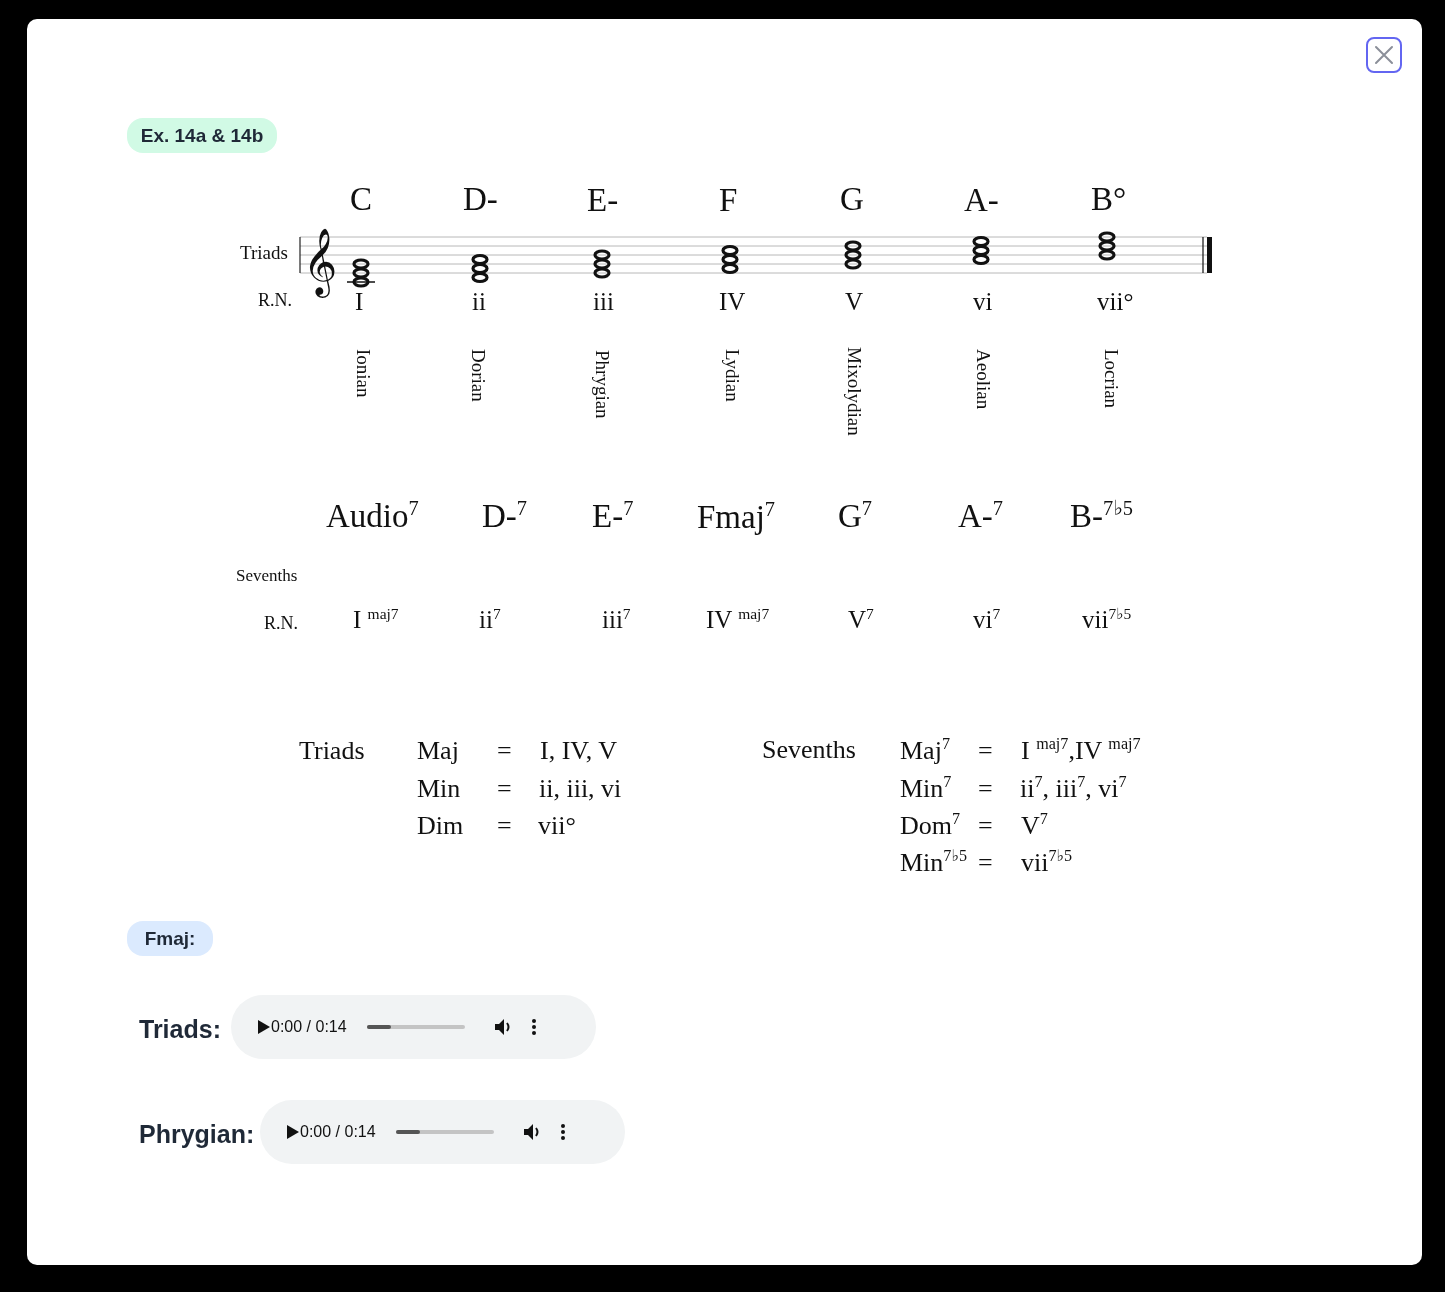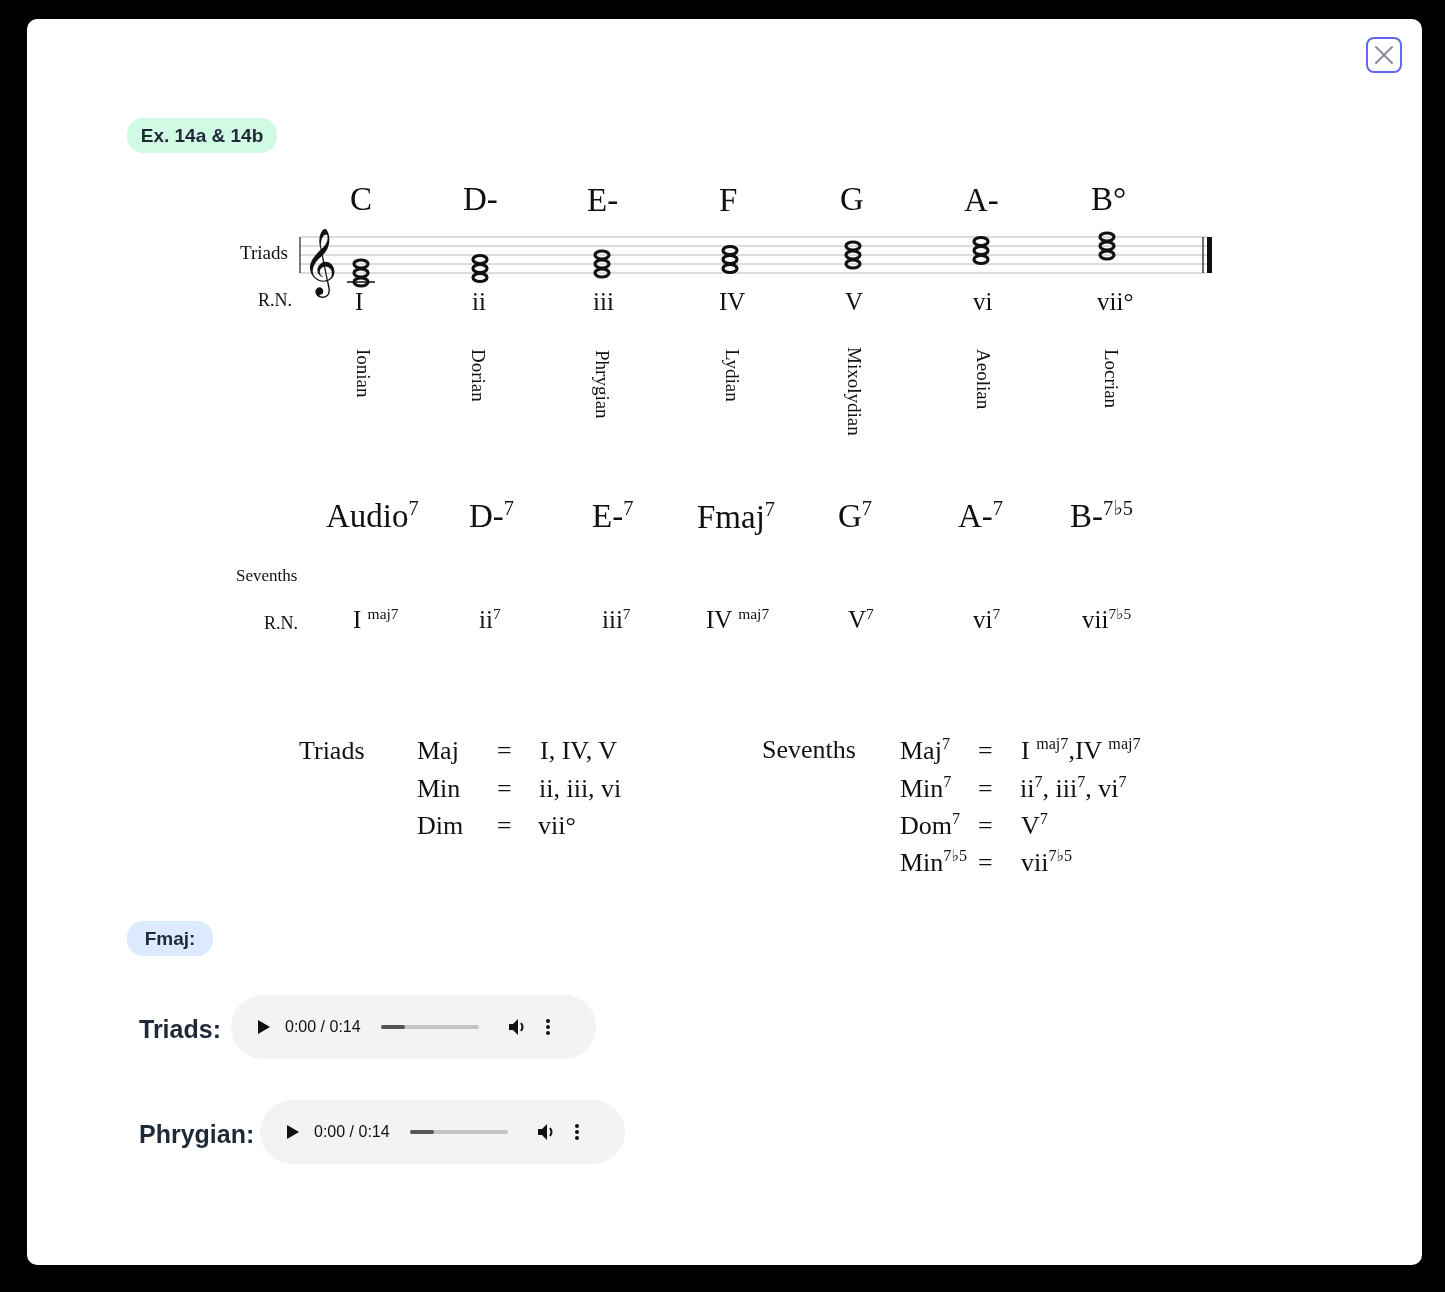--- a/index.html
+++ b/index.html
@@ -16,21 +16,21 @@
   .serif { font-family:"Liberation Serif", "DejaVu Serif", serif; color:#111; }
   .abs { position:absolute; white-space:nowrap; }
   .chord { font-size:33px; }
   .rn { font-size:25px; }
   .sup { font-size:0.62em; vertical-align:super; line-height:0; }
   .mode { font-size:19px; transform:rotate(90deg); transform-origin:0 0; }
   .staff-label { font-size:19px; }
   .eq-text { font-size:26px; }
   .audio-label { font-weight:bold; font-size:25px; color:#1f2937; }
   .player { position:absolute; height:64px; background:#f1f3f4; border-radius:32px; display:flex; align-items:center; }
-  .player .time { font-size:16px; color:#111; margin-left:14px; font-family:"Liberation Sans", sans-serif; }
+  .player .time { font-size:16px; color:#111; font-family:"Liberation Sans", sans-serif; }
   .player .bar { width:98px; height:4px; background:#c4c4c4; border-radius:2px; margin-left:20px; position:relative; }
   .player .bar .fill { position:absolute; left:0; top:0; height:4px; width:24px; background:#555; border-radius:2px; }
 </style>
 </head>
 <body>
 
 <div class="modal">
 
   <div class="close-btn">
     <svg width="22" height="22" viewBox="0 0 22 22">
@@ -150,21 +150,21 @@
   <div class="abs serif mode" style="left:586px;top:331px">Phrygian</div>
   <div class="abs serif mode" style="left:716px;top:330px">Lydian</div>
   <div class="abs serif mode" style="left:838px;top:328px">Mixolydian</div>
   <div class="abs serif mode" style="left:967px;top:330px">Aeolian</div>
   <div class="abs serif mode" style="left:1095px;top:330px">Locrian</div>
 
   <div class="abs serif staff-label" style="left:209px;top:547px;font-size:17px">Sevenths</div>
   <div class="abs serif staff-label" style="left:237px;top:594px;font-size:18px">R.N.</div>
 
   <div class="abs serif chord" style="left:299px;top:479px"><span>Audio</span><span class="sup">7</span></div>
-  <div class="abs serif chord" style="left:442px;top:479px"><span>D-</span><span class="sup">7</span></div>
+  <div class="abs serif chord" style="left:455px;top:479px"><span>D-</span><span class="sup">7</span></div>
   <div class="abs serif chord" style="left:565px;top:479px"><span>E-</span><span class="sup">7</span></div>
   <div class="abs serif chord" style="left:670px;top:480px"><span>Fmaj</span><span class="sup">7</span></div>
   <div class="abs serif chord" style="left:811px;top:479px"><span>G</span><span class="sup">7</span></div>
   <div class="abs serif chord" style="left:931px;top:479px"><span>A-</span><span class="sup">7</span></div>
   <div class="abs serif chord" style="left:1043px;top:479px"><span>B-</span><span class="sup">7♭5</span></div>
 
   <div class="abs serif rn" style="left:326px;top:587px"><span>I</span> <span class="sup">maj7</span></div>
   <div class="abs serif rn" style="left:452px;top:587px"><span>ii</span><span class="sup">7</span></div>
   <div class="abs serif rn" style="left:575px;top:587px"><span>iii</span><span class="sup">7</span></div>
   <div class="abs serif rn" style="left:679px;top:587px"><span>IV</span> <span class="sup">maj7</span></div>

